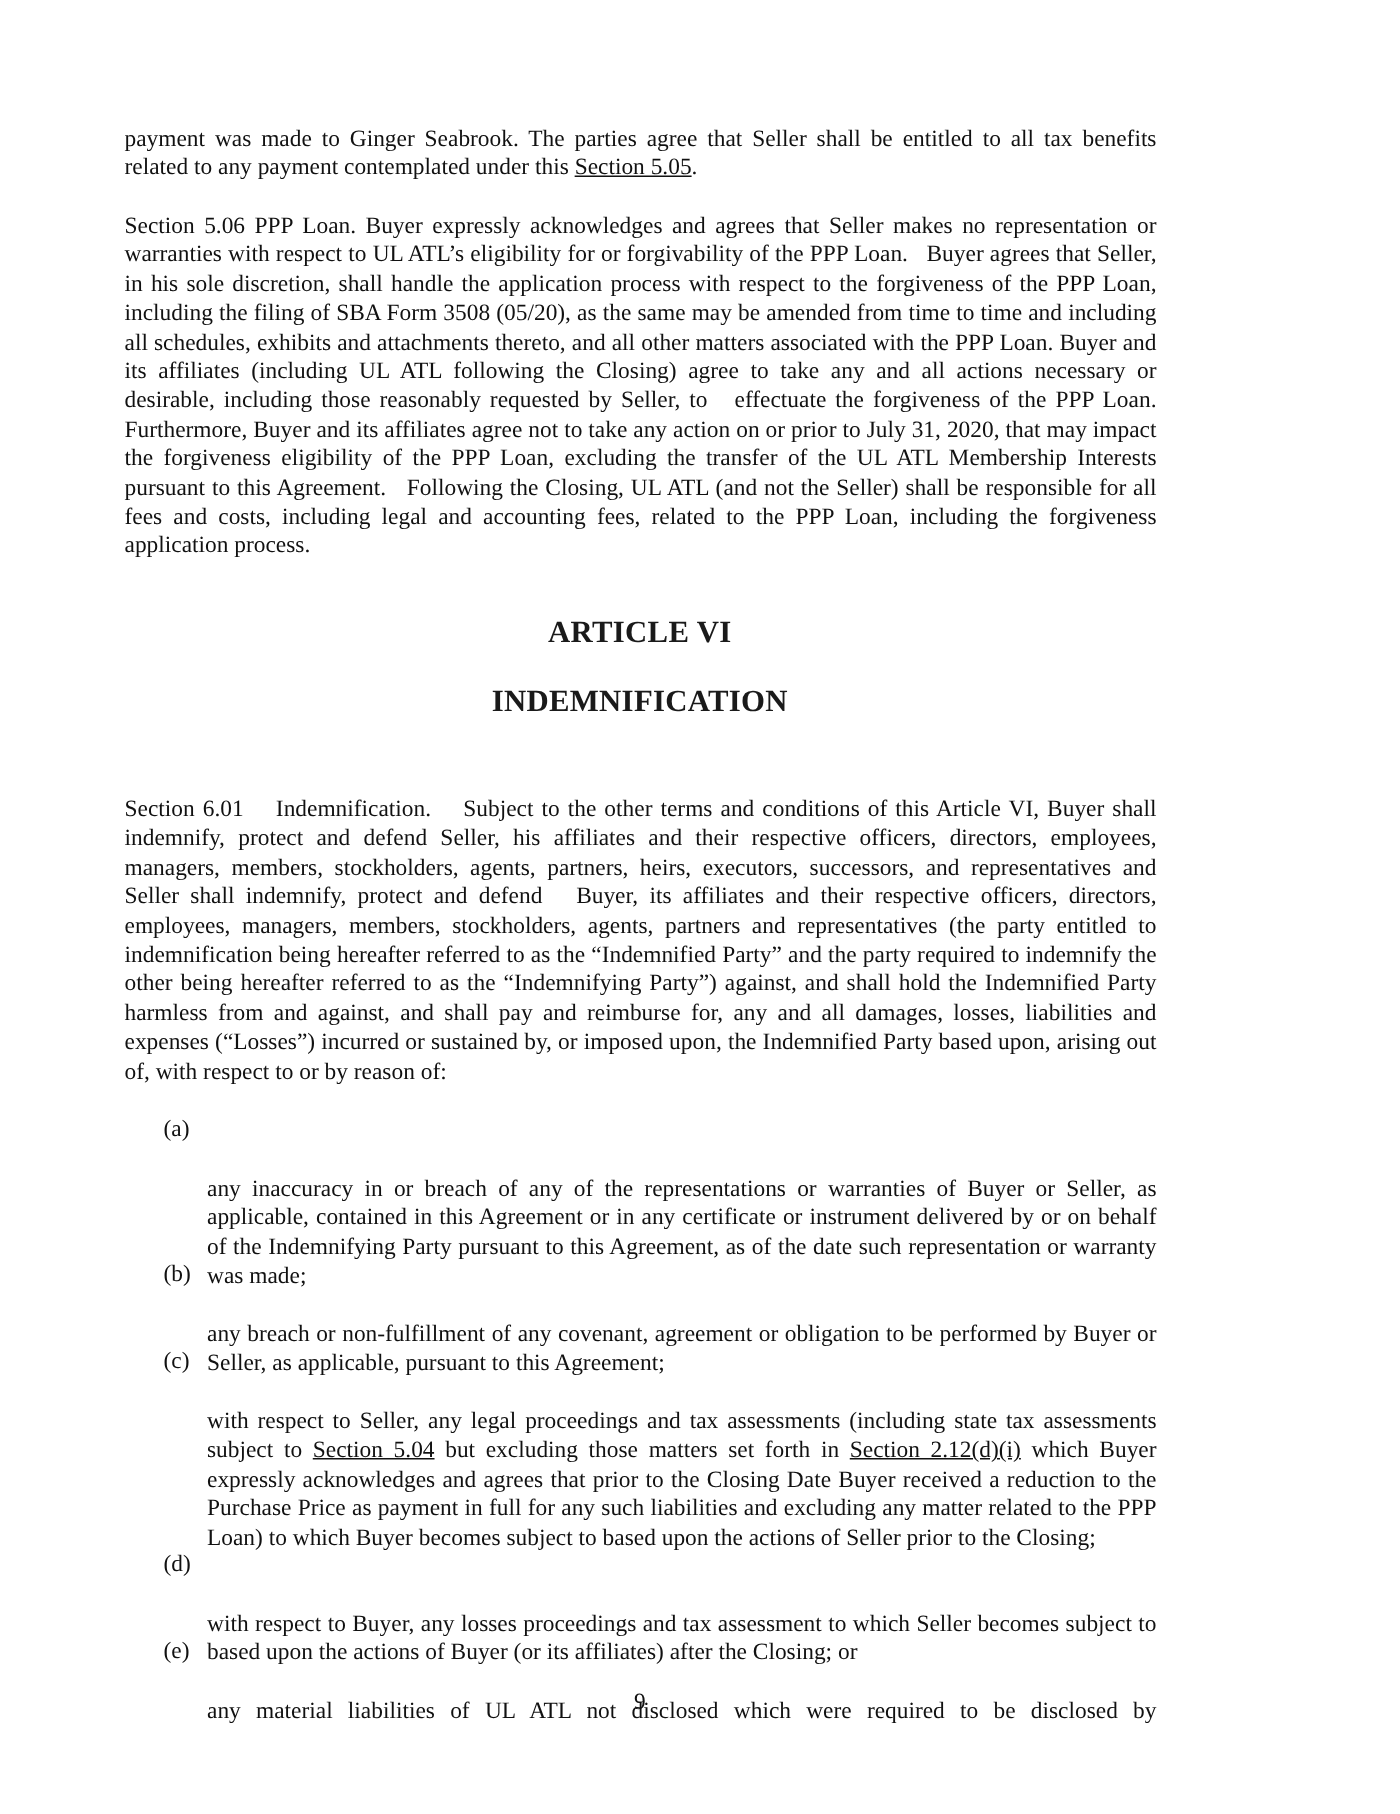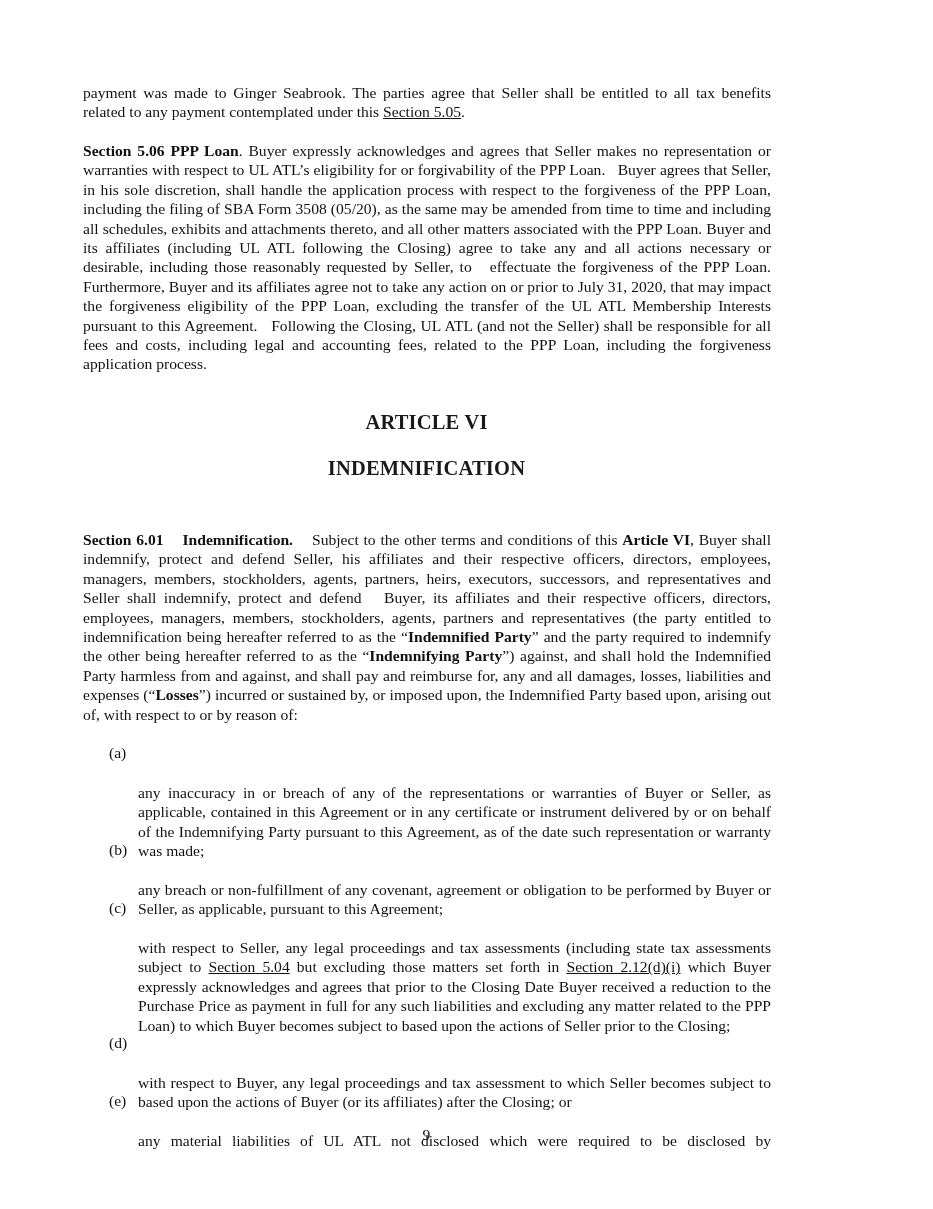--- a/index.html
+++ b/index.html
@@ -9,21 +9,21 @@
       color: #111111;
       font-size: 15.6px;
       line-height: 19.4px;
     }
     .page { position: absolute; left: 0; top: 0; width: 790px; height: 1209px; }
     .para {
       position: absolute; left: 83px; width: 688px;
       text-align: justify; margin: 0;
     }
     .u { text-decoration: underline; }
-    .b { font-weight: bold; }
+    .b { font-weight: normal; }
     .heading {
       position: absolute; left: 0; width: 853px; text-align: center;
       font-weight: bold; font-size: 20.5px; letter-spacing: 0.2px;
       color: #1a1a1a;
     }
     .item {
       position: absolute; left: 109px; width: 662px;
       display: flex;
     }
     .item .lbl { width: 29px; flex: none; }
@@ -56,21 +56,21 @@
     <span class="txt">any breach or non-fulfillment of any covenant, agreement or obligation to be performed by Buyer or Seller, as applicable, pursuant to this Agreement;</span>
   </div>
 
   <div class="item" style="top:898px;">
     <span class="lbl">(c)</span>
     <span class="txt"><span>with respect to Seller, any legal proceedings and tax assessments (including state tax assessments subject to </span><span class="u">Section 5.04</span><span> but excluding those matters set forth in </span><span class="u">Section 2.12(d)(i)</span><span> which Buyer expressly acknowledges and agrees that prior to the Closing Date Buyer received a reduction to the Purchase Price as payment in full for any such liabilities and excluding any matter related to the PPP Loan) to which Buyer becomes subject to based upon the actions of Seller prior to the Closing;</span></span>
   </div>
 
   <div class="item" style="top:1033px;">
     <span class="lbl">(d)</span>
-    <span class="txt">with respect to Buyer, any legal proceedings and tax assessment to which Seller becomes subject to based upon the actions of Buyer (or its affiliates) after the Closing; or</span>
+    <span class="txt">with respect to Buyer, any losses proceedings and tax assessment to which Seller becomes subject to based upon the actions of Buyer (or its affiliates) after the Closing; or</span>
   </div>
 
   <div class="item" style="top:1091px;">
     <span class="lbl">(e)</span>
     <span class="txt" style="text-align-last: justify;">any material liabilities of UL ATL not disclosed which were required to be disclosed by</span>
   </div>
 
   <div class="pagenum">9</div>
 </div>
 

